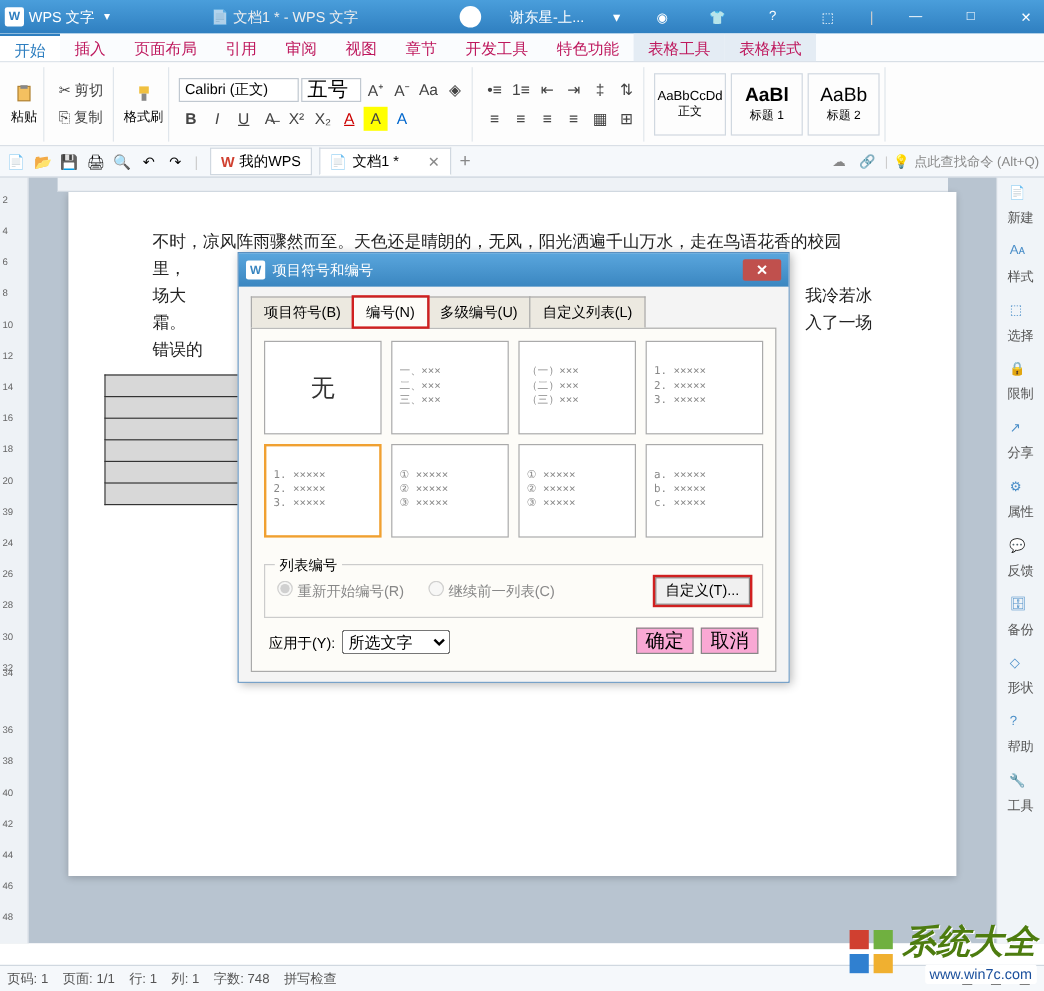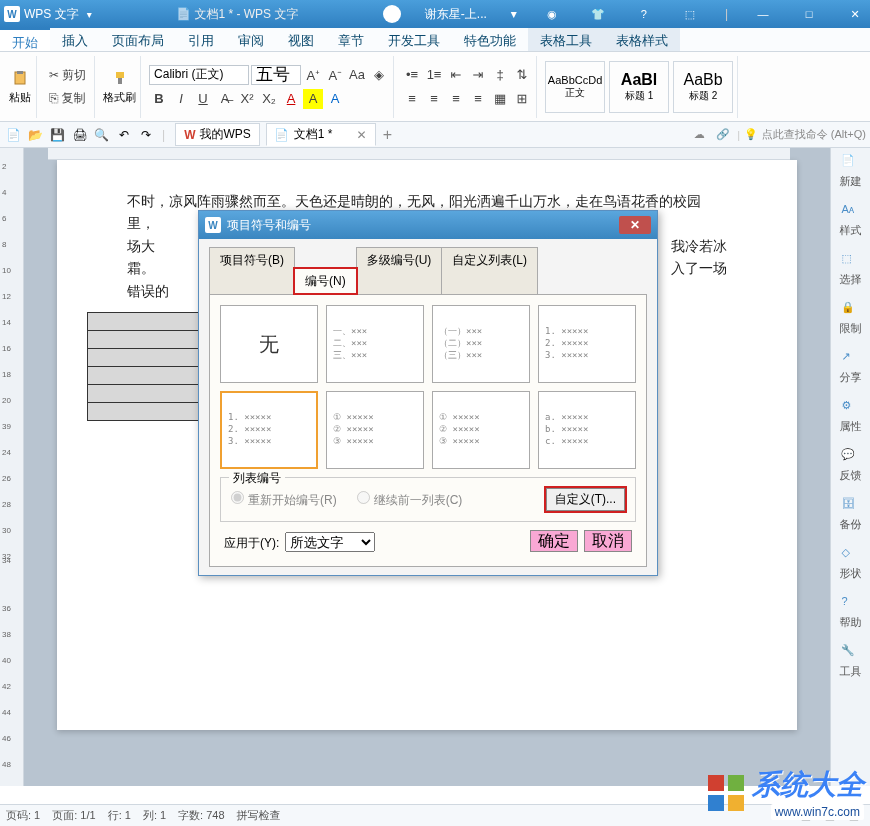--- a/index.html
+++ b/index.html
@@ -10,21 +10,21 @@
 .titlebar .logo { width: 16px; height: 16px; background: #fff; border-radius: 2px; margin-right: 4px; display: flex; align-items: center; justify-content: center; color: #2f7fc0; font-weight: bold; font-size: 10px; }
 .titlebar .app-name { font-size: 12px; margin-right: 8px; }
 .titlebar .dropdown { font-size: 10px; }
 .titlebar .center { flex: 1; text-align: center; color: #eee; font-size: 12px; }
 .titlebar .right { display: flex; align-items: center; gap: 24px; }
 .titlebar .user-icon { width: 18px; height: 18px; background: #fff; border-radius: 50%; }
 .titlebar .win-btn { width: 22px; height: 18px; display: flex; align-items: center; justify-content: center; color: #fff; font-size: 11px; }
 
 
 .ribbon-tabs { height: 24px; background: #fafcfe; display: flex; border-bottom: 1px solid #d0d8e0; }
-.ribbon-tabs .tab { padding: 4px 12px; font-size: 13px; color: #0c4a6e; }
+.ribbon-tabs .tab { padding: 4px 12px; font-size: 13px; color: #be185d; }
 .ribbon-tabs .tab.active { background: #fff; color: #2f7fc0; border-top: 2px solid #2f7fc0; }
 
 
 .ribbon { height: 70px; background: #fdfdfd; border-bottom: 1px solid #d0d8e0; display: flex; align-items: center; padding: 4px; gap: 4px; }
 .ribbon-group { display: flex; flex-direction: column; align-items: center; gap: 2px; padding: 0 4px; border-right: 1px solid #e0e6ec; height: 62px; justify-content: center; }
 .ribbon-group.row { flex-direction: row; }
 .ribbon-btn { display: flex; align-items: center; gap: 3px; padding: 2px 4px; font-size: 12px; color: #444; }
 .ribbon-btn .icon { width: 16px; height: 16px; }
 .font-select { width: 100px; height: 20px; border: 1px solid #c0c8d0; font-size: 12px; padding: 0 4px; background: #fff; }
 .size-select { width: 50px; height: 20px; border: 1px solid #c0c8d0; font-size: 17px; padding: 0 4px; background: #fff; }
@@ -61,41 +61,41 @@
 
 
 .dialog { position: absolute; top: 210px; left: 198px; width: 460px; background: #f4f4f4; border: 1px solid #5a8fc0; box-shadow: 2px 2px 8px rgba(0,0,0,0.3); z-index: 100; }
 .dialog-title { height: 28px; background: linear-gradient(#5aa6dd, #3a86c0); display: flex; align-items: center; padding: 0 6px; color: #fff; font-size: 12px; }
 .dialog-title .icon { width: 16px; height: 16px; background: #fff; color: #3a86c0; display: flex; align-items: center; justify-content: center; border-radius: 2px; margin-right: 6px; font-size: 10px; font-weight: bold; }
 .dialog-title .close { margin-left: auto; width: 32px; height: 18px; background: #c0504d; color: #fff; display: flex; align-items: center; justify-content: center; font-weight: bold; border-radius: 2px; }
 .dialog-body { padding: 8px 10px; background: #f4f4f4; }
 .dialog-tabs { display: flex; }
 .dlg-tab { padding: 4px 10px; border: 1px solid #aaa; background: #ece9e0; font-size: 12px; border-bottom: none; margin-right: -1px; }
 .dlg-tab.active { background: #fdfcf8; position: relative; z-index: 2; }
-.dlg-tab.highlighted { outline: 2px solid #d02020; outline-offset: -1px; margin-top: 21px; }
+.dlg-tab.highlighted { outline: 2px solid #d02020; outline-offset: -1px; }
 .tab-content { border: 1px solid #aaa; background: #fdfcf8; padding: 10px; }
 .style-grid { display: grid; grid-template-columns: repeat(4, 1fr); gap: 8px; }
 .style-box { border: 1px solid #aaa; height: 78px; display: flex; flex-direction: column; align-items: flex-start; justify-content: center; padding: 6px; font-size: 10px; color: #888; background: #fff; }
 .style-box.selected { border: 2px solid #f0a030; }
 .style-box .line { white-space: pre; font-family: monospace; font-size: 9px; line-height: 1.3; }
 .style-box.center { align-items: center; justify-content: center; font-size: 20px; color: #333; }
-.list-num-group { margin-top: 8px; border: 1px solid #ccc; padding: 10px; position: relative; }
+.list-num-group { margin-top: 22px; border: 1px solid #ccc; padding: 10px; position: relative; }
 .list-num-group .legend { position: absolute; top: -8px; left: 8px; background: #fdfcf8; padding: 0 4px; font-size: 12px; }
 .radio-row { display: flex; gap: 20px; align-items: center; font-size: 12px; color: #888; }
 .radio-row input { margin-right: 4px; }
 .custom-btn { margin-left: auto; padding: 2px 8px; border: 1px solid #888; background: #f0f0f0; font-size: 12px; outline: 2px solid #d02020; }
 .dialog-footer { display: flex; align-items: flex-end; gap: 6px; padding: 8px 4px 4px 4px; font-size: 12px; }
 .dialog-footer select { width: 90px; height: 20px; }
 .dialog-footer .btns { margin-left: auto; display: flex; gap: 6px; }
 .dialog-footer button { width: 48px; height: 22px; border: 1px solid #888; background: #f9a8d4; font-size: 16px; }
 
 
 .watermark { position: absolute; bottom: 6px; right: 6px; display: flex; align-items: center; gap: 6px; z-index: 200; }
 .watermark .wm-logo { width: 40px; height: 40px; }
-.watermark .wm-text { font-size: 28px; font-weight: bold; font-style: italic; color: #3b82f6; text-shadow: 1px 1px 0 #fff; }
+.watermark .wm-text { font-size: 28px; font-weight: bold; font-style: italic; color: #4d7c0f; text-shadow: 1px 1px 0 #fff; }
 .watermark .wm-url { font-size: 12px; color: #1a4f9c; background: #fff; padding: 1px 4px; border-radius: 2px; }
 .watermark-col { display: flex; flex-direction: column; align-items: flex-end; }
 
 svg { display: block; }
 </style>
 </head>
 <body>
 
 <div class="titlebar">
   <div class="logo">W</div>

